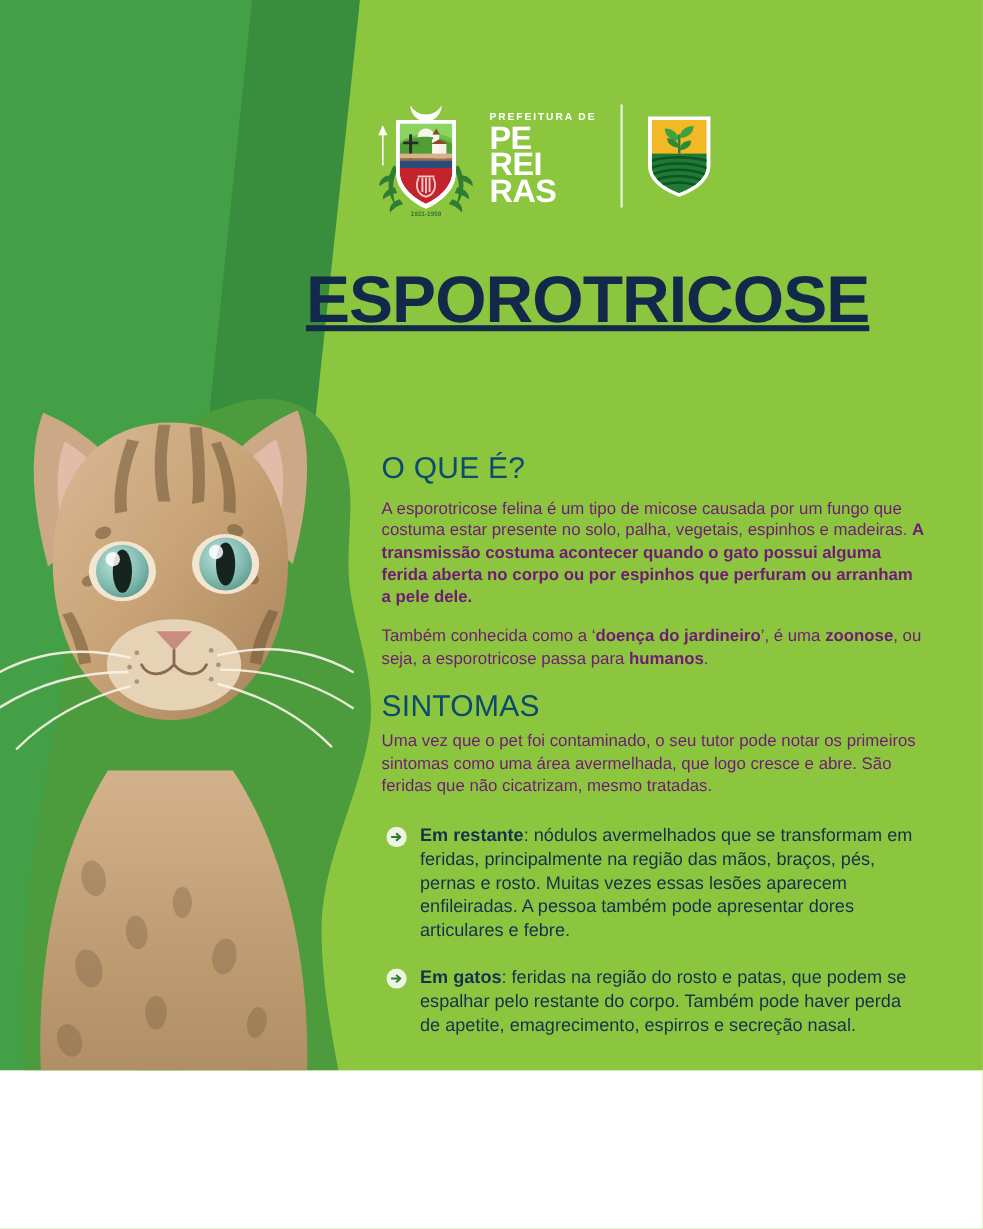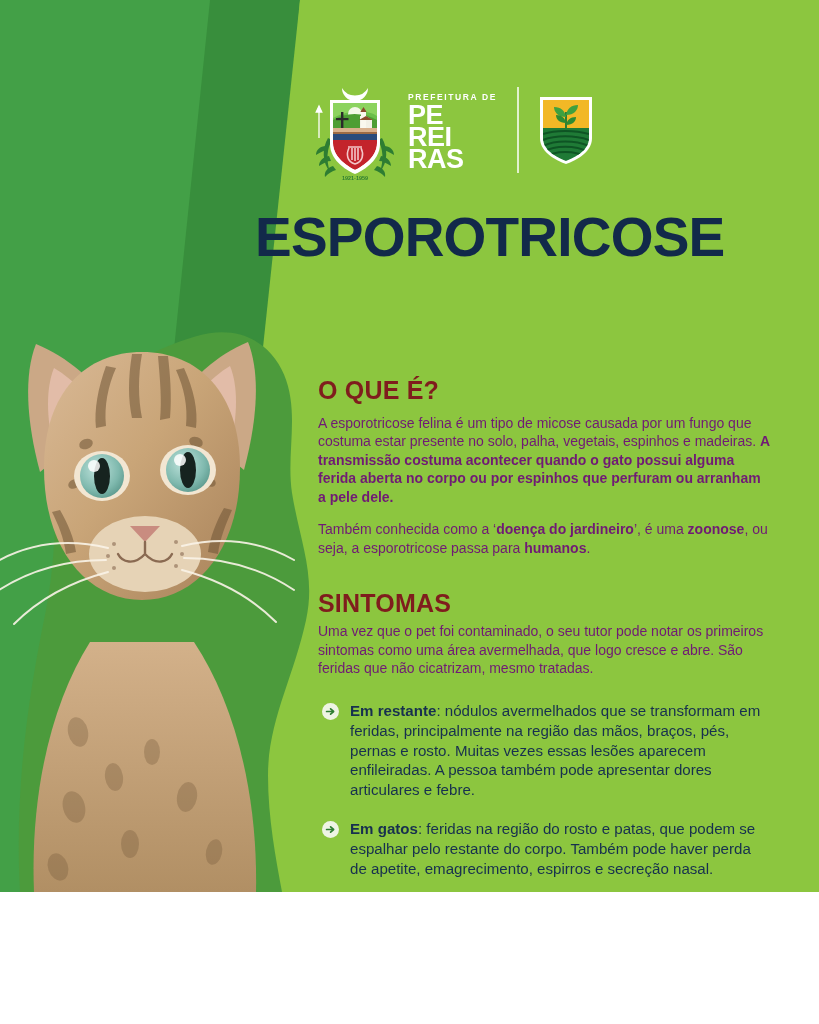--- a/index.html
+++ b/index.html
@@ -128,40 +128,41 @@
     line-height: 1.08;
     font-weight: 400;
     letter-spacing: -0.4px;
   }
   .title-main {
     color: #12294A;
     font-size: 55px;
     font-weight: 800;
     letter-spacing: -0.8px;
     line-height: 1.04;
-    margin-top: 1px;
+    margin-top: 13px;
+    text-decoration: underline;
   }
 
   
   .content {
     position: absolute;
     left: 318px;
     top: 376px;
     width: 452px;
     color: #13294B;
   }
   .sec-heading {
-    color: #7f1d1d;
-    font-weight: 700;
+    color: #0c4a6e;
+    font-weight: 400;
     font-size: 25px;
     letter-spacing: 0.2px;
     margin: 0 0 9px 0;
   }
   .sec-heading.second {
-    margin-top: 32px;
+    margin-top: 18px;
     margin-bottom: 4px;
   }
   p.body {
     margin: 0 0 14px 0;
     font-size: 14px;
     line-height: 1.32;
     color: #701a75;
     font-weight: 400;
   }
   p.body:last-child { margin-bottom: 0; }

